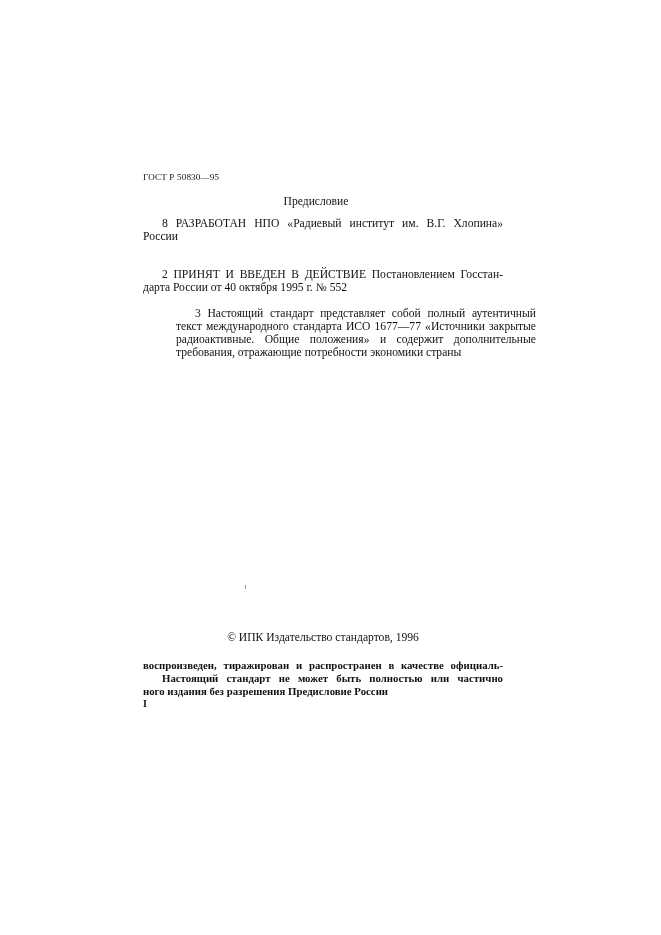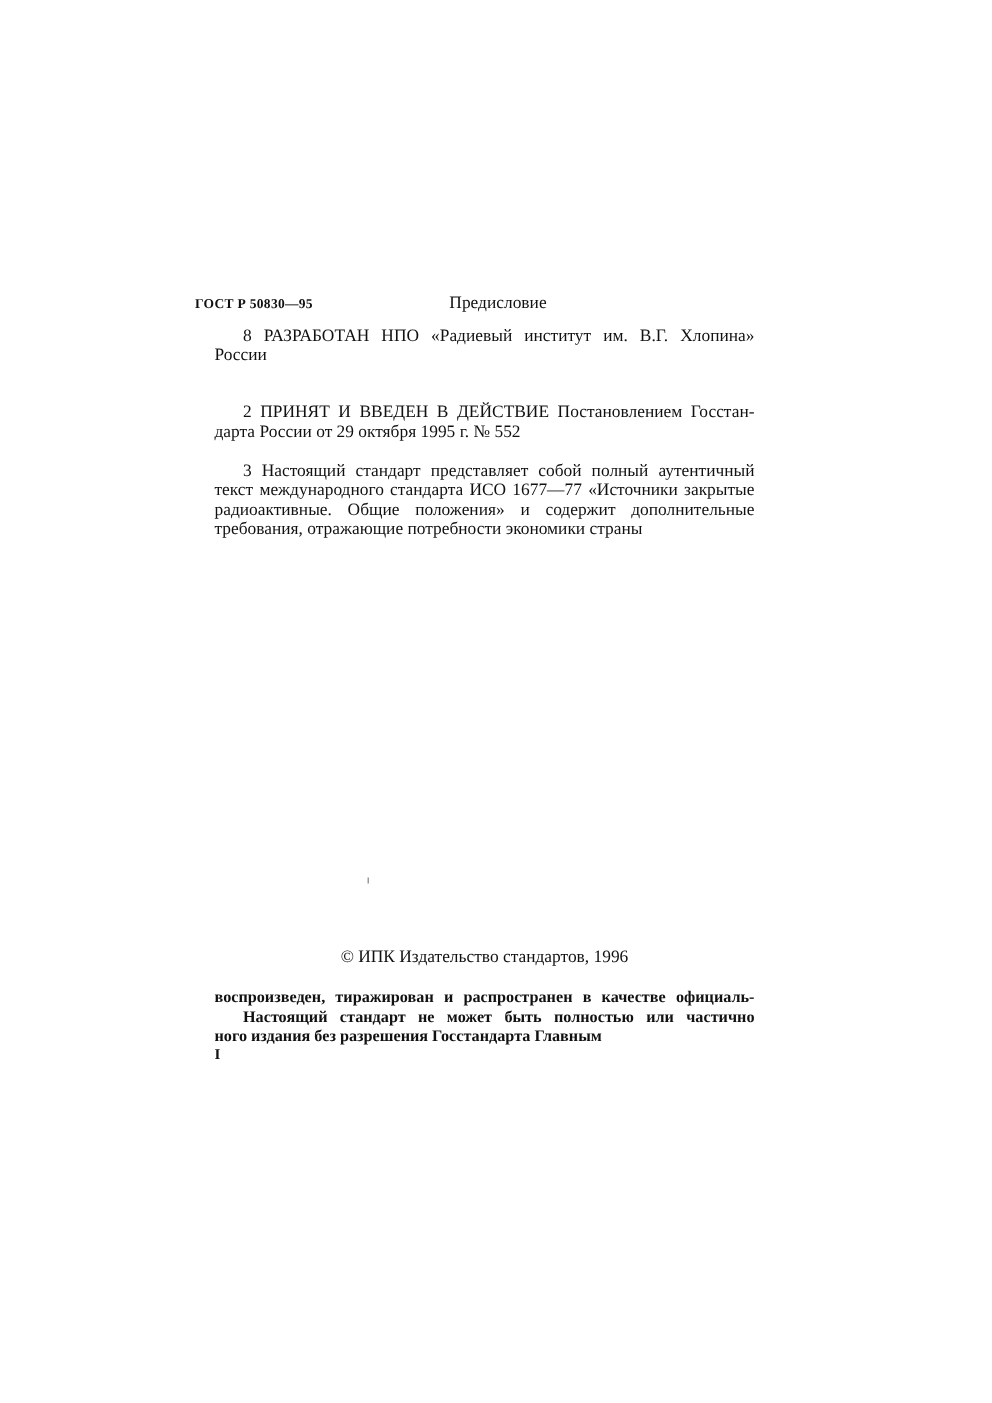--- a/index.html
+++ b/index.html
@@ -5,22 +5,22 @@
   html, body { margin: 0; padding: 0; }
   body {
     width: 661px; height: 935px; background: #ffffff; position: relative; overflow: hidden;
     font-family: "Liberation Serif", "DejaVu Serif", serif; color: #111;
   }
   .page { position: absolute; left: 0; top: 0; width: 661px; height: 935px; }
   .block { position: absolute; left: 143px; width: 360px; font-size: 11.6px; line-height: 13px; }
   .line { display: block; text-align: justify; text-align-last: justify; white-space: nowrap; }
   .line.last { text-align-last: left; }
   .indent { padding-left: 19px; }
-  .header-code { position: absolute; left: 130px; top: 172px; font-size: 9px; font-weight: bold; letter-spacing: 0.2px; margin-top: 25px; }
-  .preface-title { position: absolute; left: 145px; width: 374px; top: 195px; text-align: center; font-size: 11.6px; }
+  .header-code { position: absolute; left: 143px; top: 172px; font-size: 9px; font-weight: normal; letter-spacing: 0.2px; }
+  .preface-title { position: absolute; left: 129px; width: 374px; top: 195px; text-align: center; font-size: 11.6px; }
   .copyright { position: absolute; left: 143px; width: 360px; top: 631px; text-align: center; font-size: 11.6px; }
   .notice { position: absolute; left: 143px; width: 360px; top: 659px; font-size: 10.8px; line-height: 13px; font-weight: bold; }
   .page-num { position: absolute; left: 143px; top: 698px; font-size: 10px; font-weight: bold; }
   .speck { position: absolute; left: 245px; top: 585px; width: 1px; height: 4px; background: #999; }
 </style>
 </head>
 <body>
 
 <div class="page">
 
@@ -28,36 +28,36 @@
 
   <div class="preface-title">Предисловие</div>
 
   <div class="block" style="top:217px;">
     <span class="line indent">8 РАЗРАБОТАН НПО «Радиевый институт им. В.Г. Хлопина»</span>
     <span class="line last">России</span>
   </div>
 
   <div class="block" style="top:268px;">
     <span class="line indent">2 ПРИНЯТ И ВВЕДЕН В ДЕЙСТВИЕ Постановлением Госстан-</span>
-    <span class="line last">дарта России от 29 октября 1995 г. № 552</span>
+    <span class="line last">дарта России от 40 октября 1995 г. № 552</span>
   </div>
 
-  <div class="block" style="top:307px;">
+  <div class="block" style="top:307px;margin-left:33px;">
     <span class="line indent">3 Настоящий стандарт представляет собой полный аутентичный</span>
     <span class="line">текст международного стандарта ИСО 1677—77 «Источники закрытые</span>
     <span class="line">радиоактивные. Общие положения» и содержит дополнительные</span>
     <span class="line last">требования, отражающие потребности экономики страны</span>
   </div>
 
 
   <div class="speck"></div>
 
   <div class="copyright">© ИПК Издательство стандартов, 1996</div>
 
   <div class="notice">
     <span class="line">воспроизведен, тиражирован и распространен в качестве официаль-</span>
     <span class="line indent">Настоящий стандарт не может быть полностью или частично</span>
-    <span class="line last">ного издания без разрешения Госстандарта Главным</span>
+    <span class="line last">ного издания без разрешения Предисловие России</span>
   </div>
 
   <div class="page-num">I</div>
 
 </div>
 
 </body></html>

